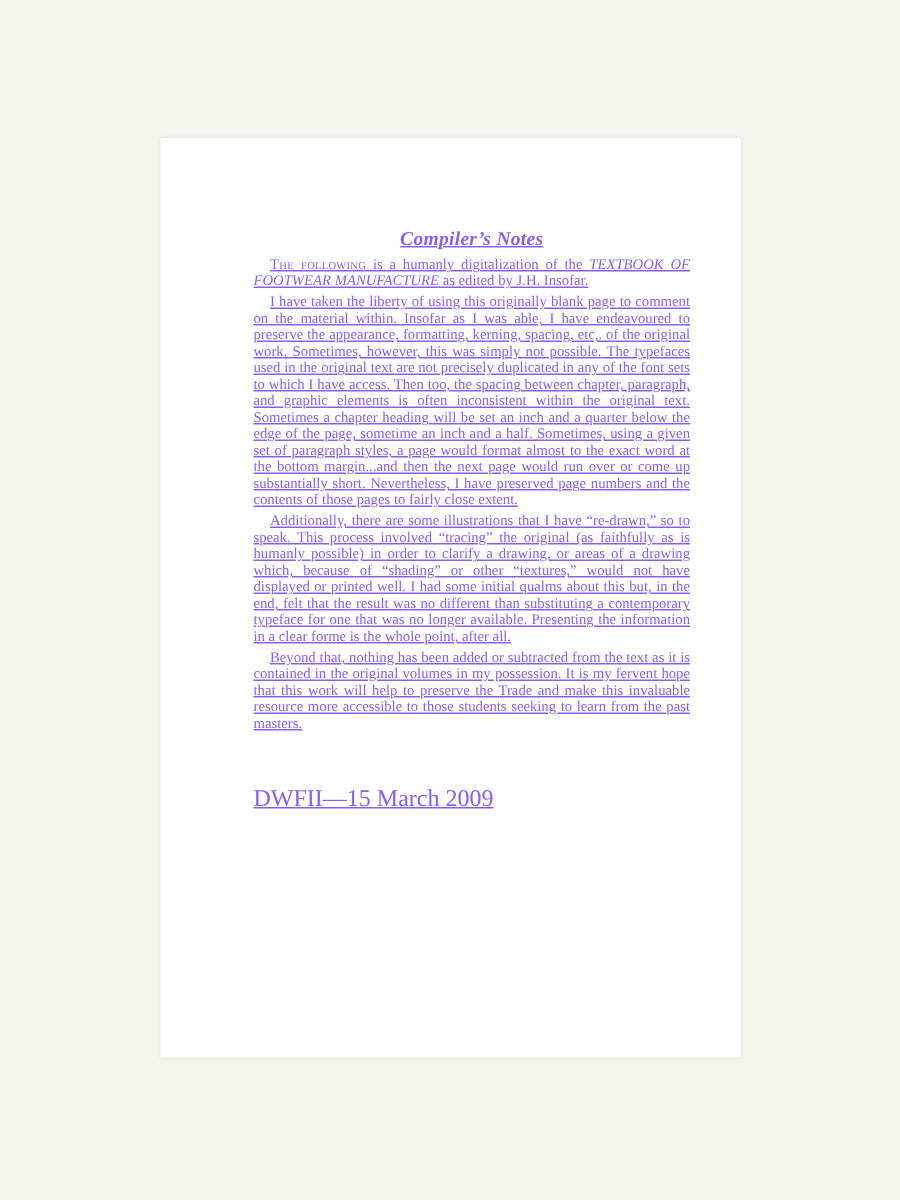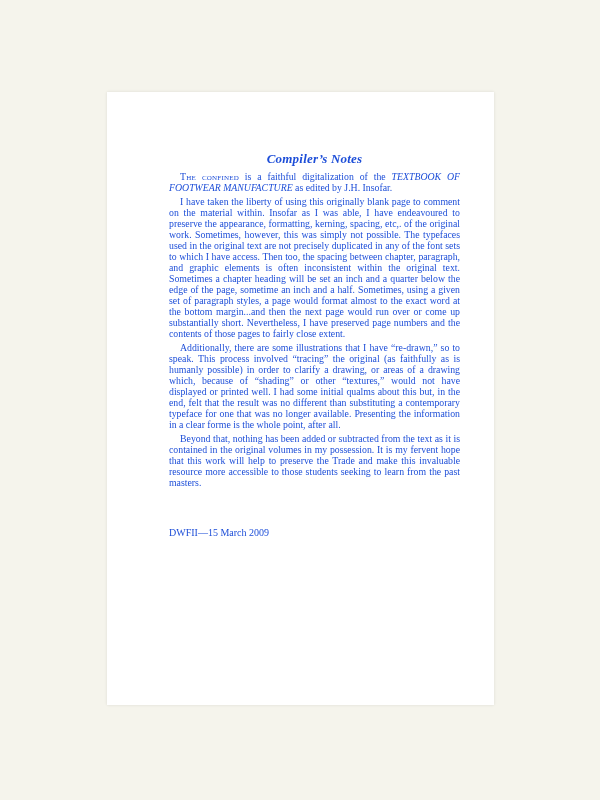--- a/index.html
+++ b/index.html
@@ -46,34 +46,34 @@
     margin: 0 0 3px 0;
   }
   .smallcaps {
     font-variant: small-caps;
     letter-spacing: 0.2px;
   }
   .italic {
     font-style: italic;
   }
   .signature {
-    font-size: 10px;
+    font-size: 16px;
     line-height: 12px;
     margin-top: 39px;
   }
 </style>
 </head>
 <body style="background: rgb(245, 244, 236);">
 
 <div class="paper" style="background: rgb(255, 255, 255);">
-  <div class="content" style="color: #1d4ed8;">
+  <div class="content" style="color: #8b5cf6; text-decoration: underline;">
 
     <h1 class="title">Compiler’s Notes</h1>
 
-    <p class="para"><span class="smallcaps">The confined</span><span> is a faithful digitalization of the </span><span class="italic">TEXTBOOK OF FOOTWEAR MANUFACTURE</span><span> as edited by J.H. Insofar.</span></p>
+    <p class="para"><span class="smallcaps">The following</span><span> is a humanly digitalization of the </span><span class="italic">TEXTBOOK OF FOOTWEAR MANUFACTURE</span><span> as edited by J.H. Insofar.</span></p>
 
     <p class="para">I have taken the liberty of using this originally blank page to comment on the material within. Insofar as I was able, I have endeavoured to preserve the appearance, formatting, kerning, spacing, etc,. of the original work. Sometimes, however, this was simply not possible. The typefaces used in the original text are not precisely duplicated in any of the font sets to which I have access. Then too, the spacing between chapter, paragraph, and graphic elements is often inconsistent within the original text. Sometimes a chapter heading will be set an inch and a quarter below the edge of the page, sometime an inch and a half. Sometimes, using a given set of paragraph styles, a page would format almost to the exact word at the bottom margin...and then the next page would run over or come up substantially short. Nevertheless, I have preserved page numbers and the contents of those pages to fairly close extent.</p>
 
     <p class="para">Additionally, there are some illustrations that I have “re-drawn,” so to speak. This process involved “tracing” the original (as faithfully as is humanly possible) in order to clarify a drawing, or areas of a drawing which, because of “shading” or other “textures,” would not have displayed or printed well. I had some initial qualms about this but, in the end, felt that the result was no different than substituting a contemporary typeface for one that was no longer available. Presenting the information in a clear forme is the whole point, after all.</p>
 
 
     <p class="para">Beyond that, nothing has been added or subtracted from the text as it is contained in the original volumes in my possession. It is my fervent hope that this work will help to preserve the Trade and make this invaluable resource more accessible to those students seeking to learn from the past masters.</p>
 
     <div class="signature">DWFII—15 March 2009</div>
 

